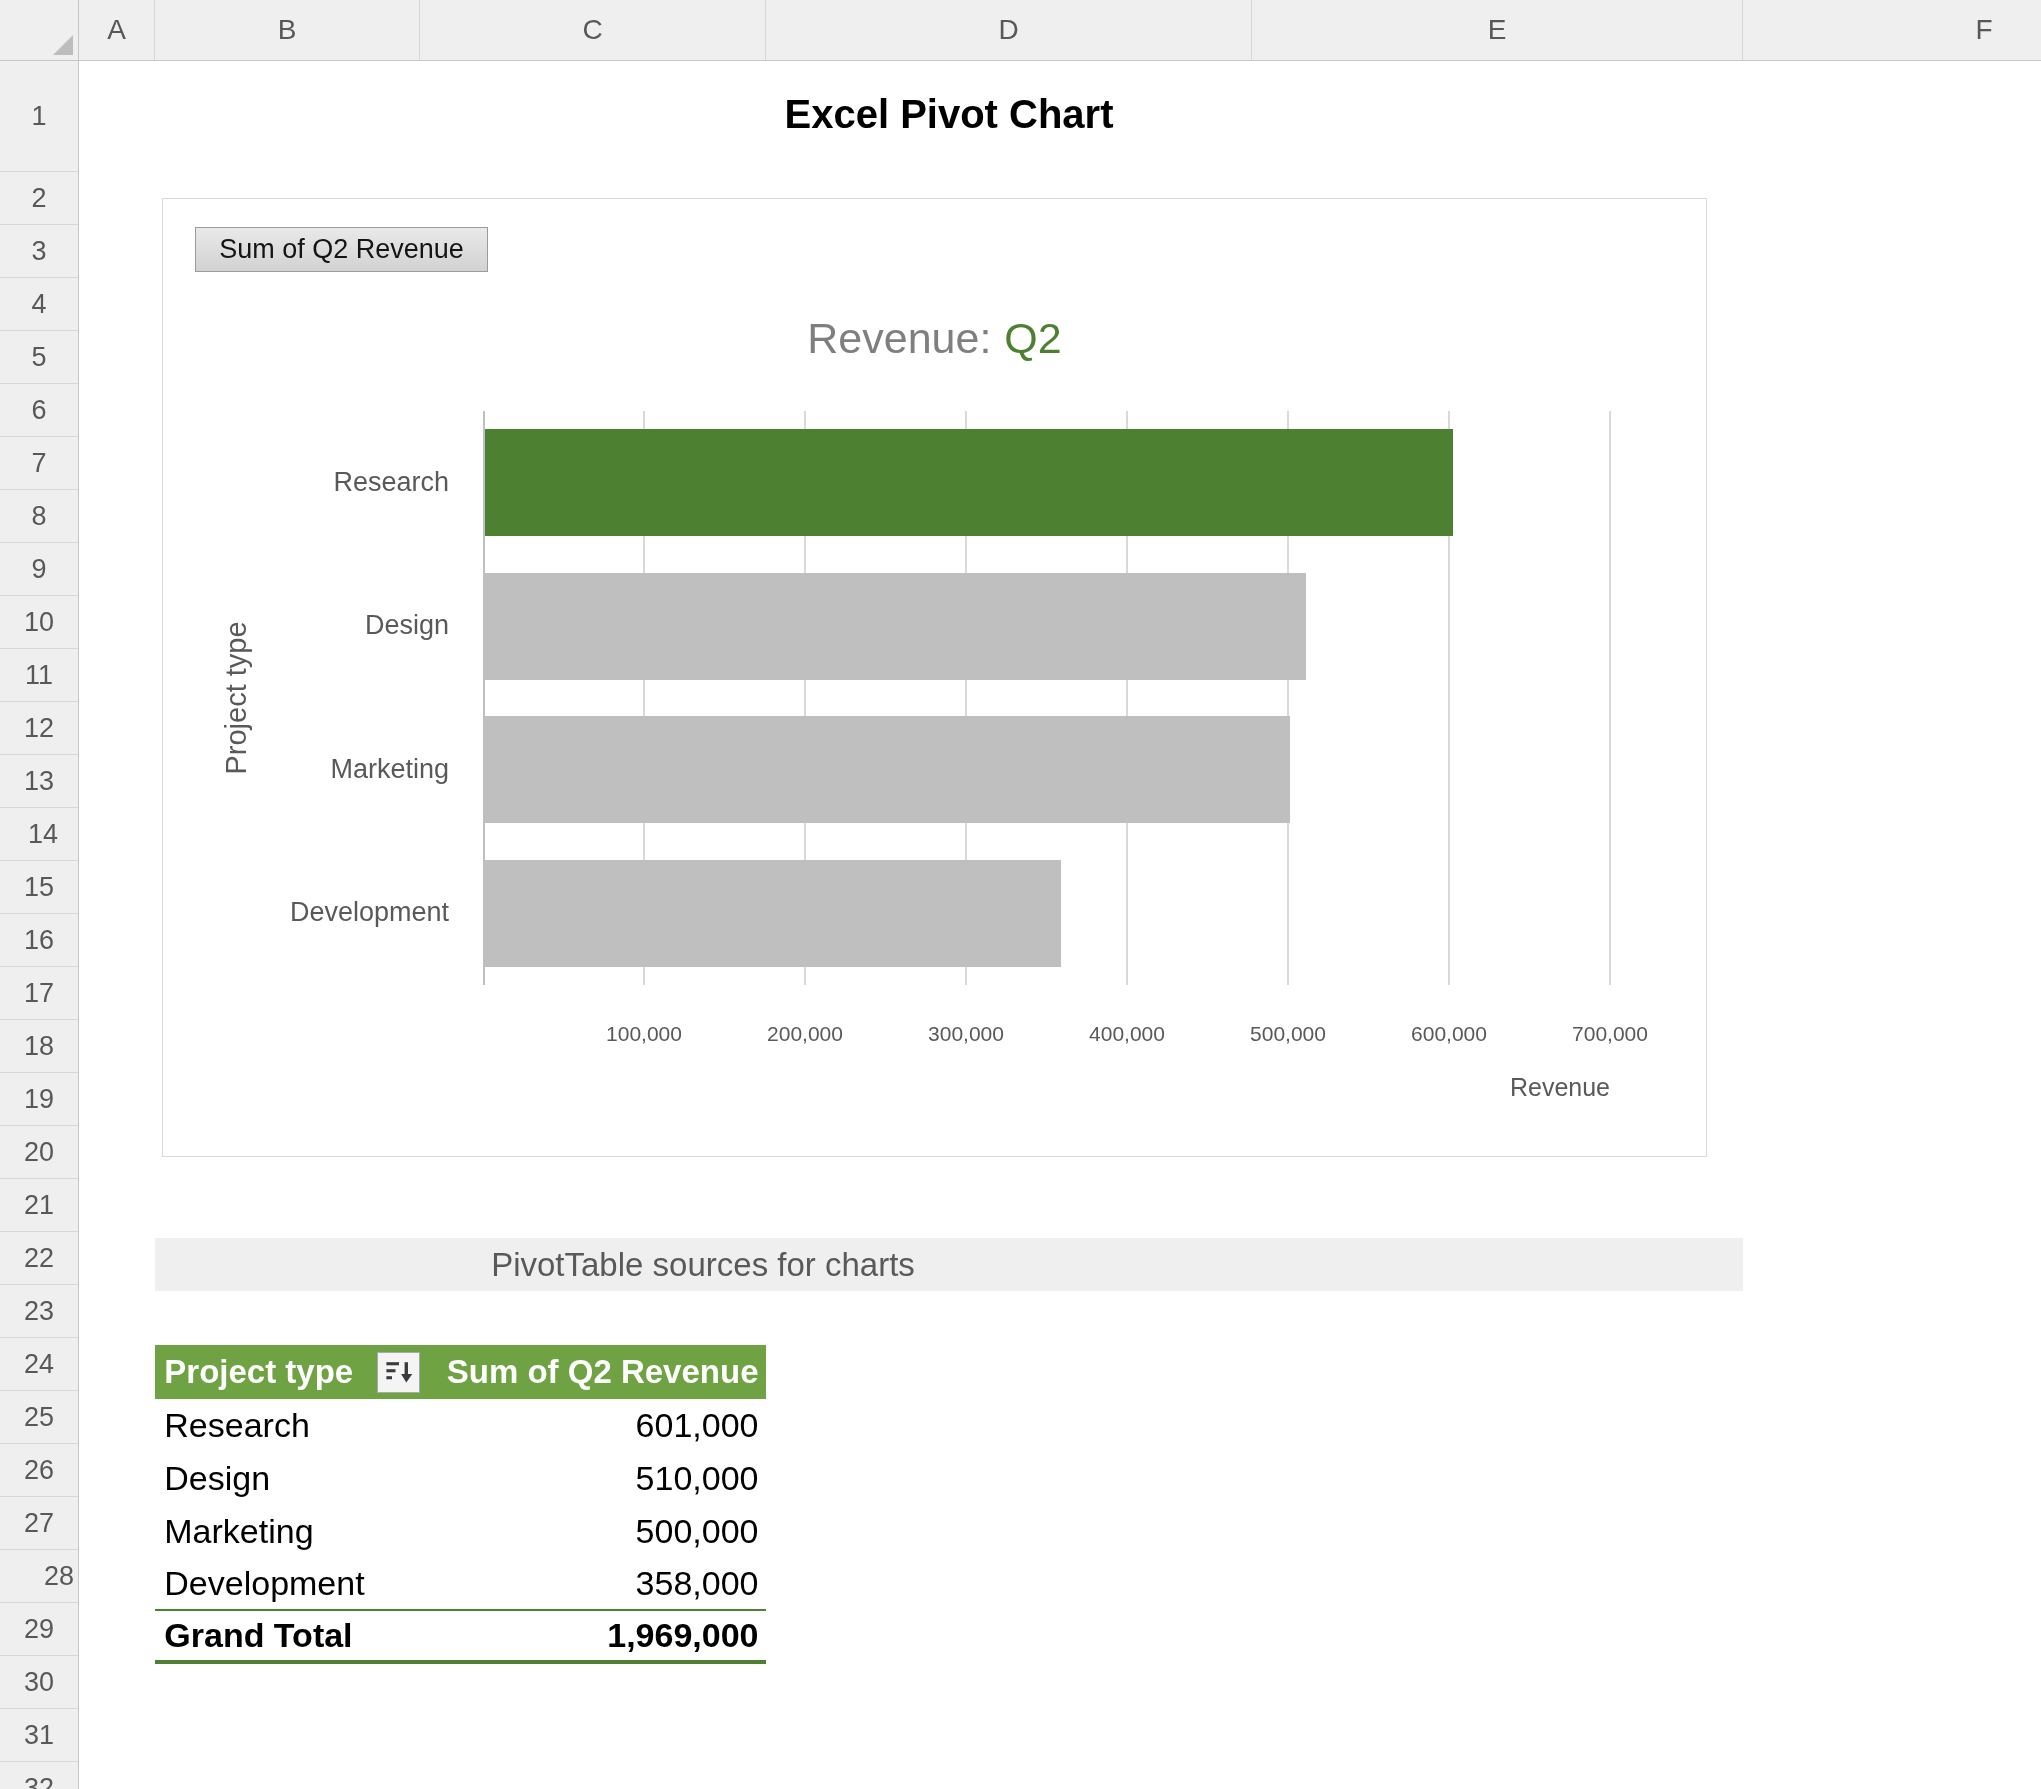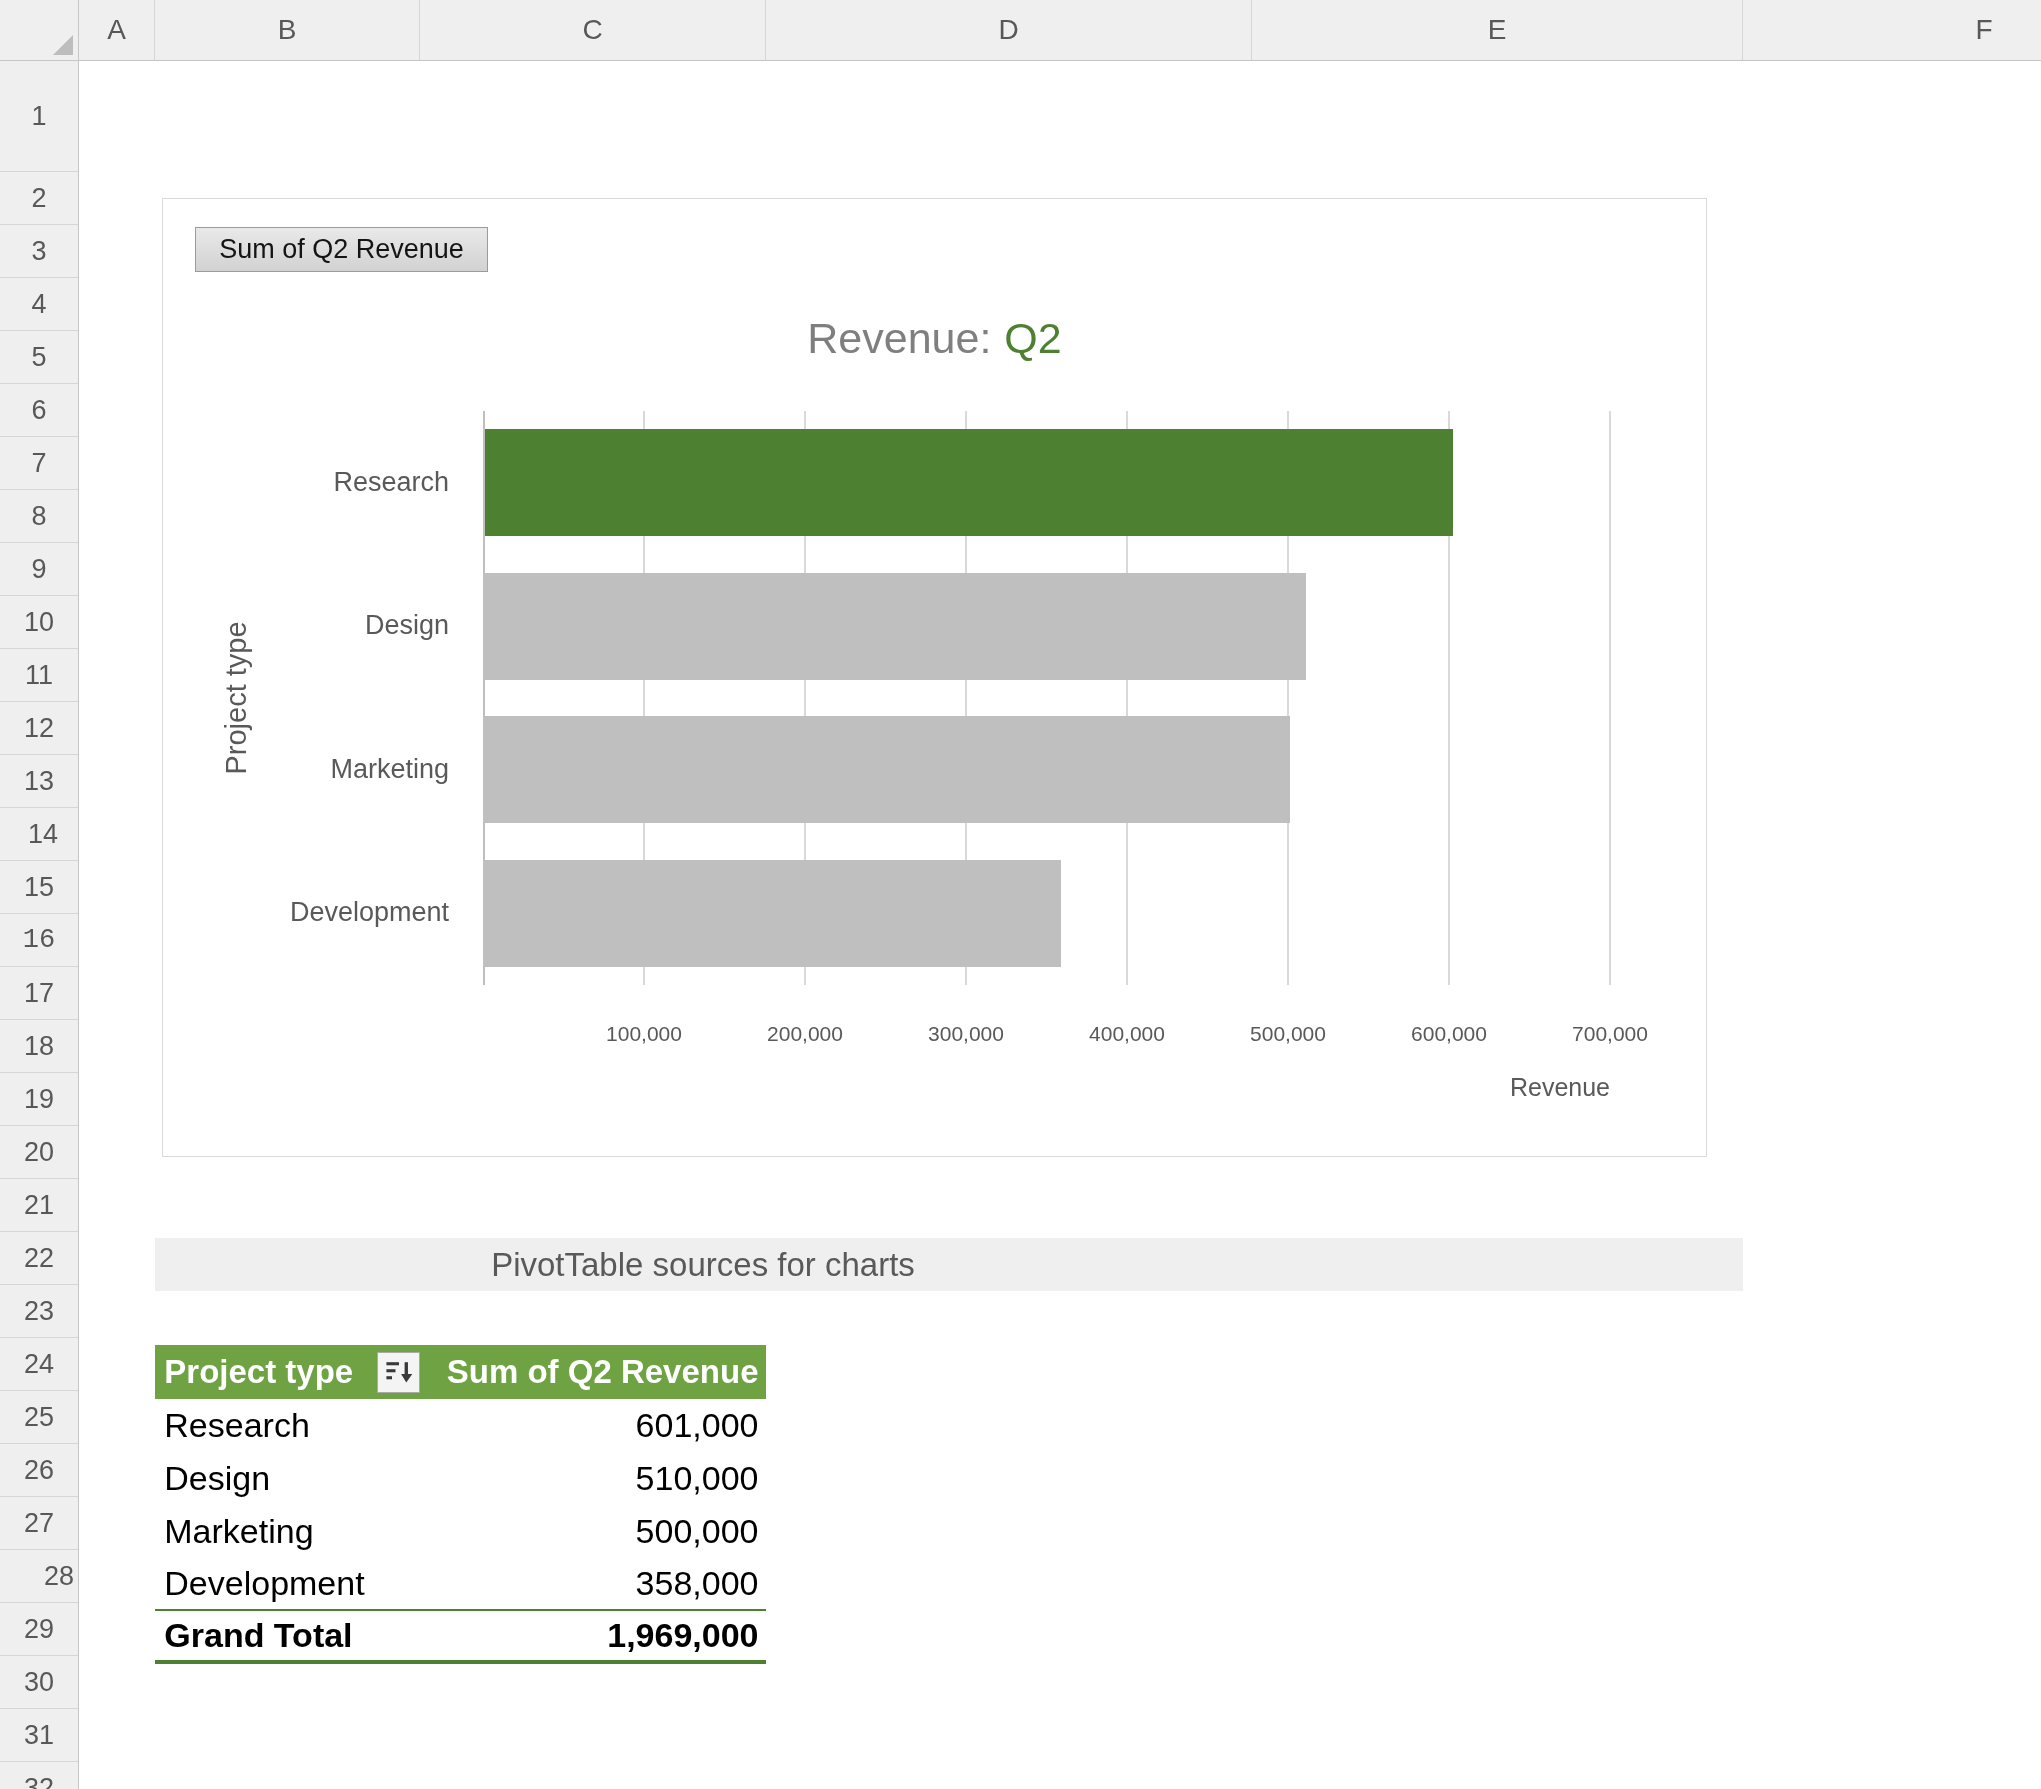--- a/index.html
+++ b/index.html
@@ -97,41 +97,42 @@
       <div class="row-header" style="height: 53px;">6</div>
       <div class="row-header" style="height: 53px;">7</div>
       <div class="row-header" style="height: 53px;">8</div>
       <div class="row-header" style="height: 53px;">9</div>
       <div class="row-header" style="height: 53px;">10</div>
       <div class="row-header" style="height: 53px;">11</div>
       <div class="row-header" style="height: 53px;">12</div>
       <div class="row-header" style="height: 53px;">13</div>
       <div class="row-header" style="height: 53px; padding-left: 8px;">14</div>
       <div class="row-header" style="height: 53px;">15</div>
-      <div class="row-header" style="height: 53px; font-family: Liberation Mono, monospace;">16</div>
+      <div class="row-header" style="height: 53px;">16</div>
       <div class="row-header" style="height: 53px;">17</div>
       <div class="row-header" style="height: 53px;">18</div>
       <div class="row-header" style="height: 53px;">19</div>
       <div class="row-header" style="height: 53px;">20</div>
       <div class="row-header" style="height: 53px;">21</div>
       <div class="row-header" style="height: 53px;">22</div>
       <div class="row-header" style="height: 53px;">23</div>
       <div class="row-header" style="height: 53px;">24</div>
       <div class="row-header" style="height: 53px;">25</div>
       <div class="row-header" style="height: 53px;">26</div>
       <div class="row-header" style="height: 53px;">27</div>
       <div class="row-header" style="height: 53px; padding-left: 40px;">28</div>
       <div class="row-header" style="height: 53px;">29</div>
       <div class="row-header" style="height: 53px;">30</div>
       <div class="row-header" style="height: 53px;">31</div>
       <div class="row-header" style="height: 53px;">32</div>
     </div>
 
   <div class="cells">
 
+    <div class="sheet-title">Excel Pivot Chart</div>
 
     <div class="chart-frame">
       <div class="field-btn">Sum of Q2 Revenue</div>
       <div class="chart-title">
         <span class="ct-prefix">Revenue:</span><span class="ct-q2">Q2</span>
       </div>
       <div class="plot">
         <div class="axisline"></div>
       <div class="gridline" style="left: 160px;"></div>
           <div class="gridline" style="left: 321px;"></div>

